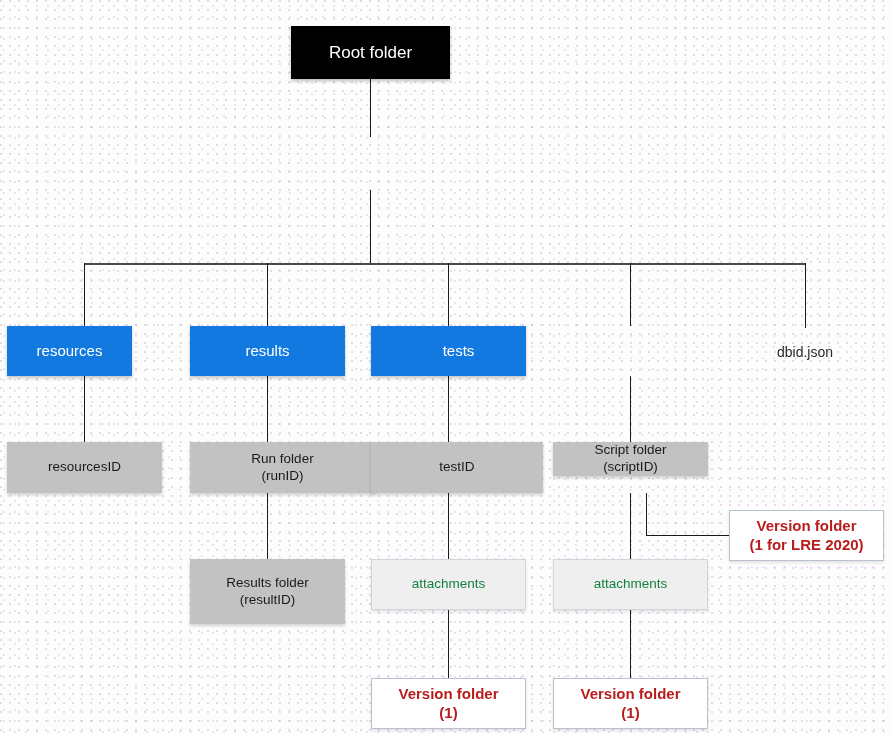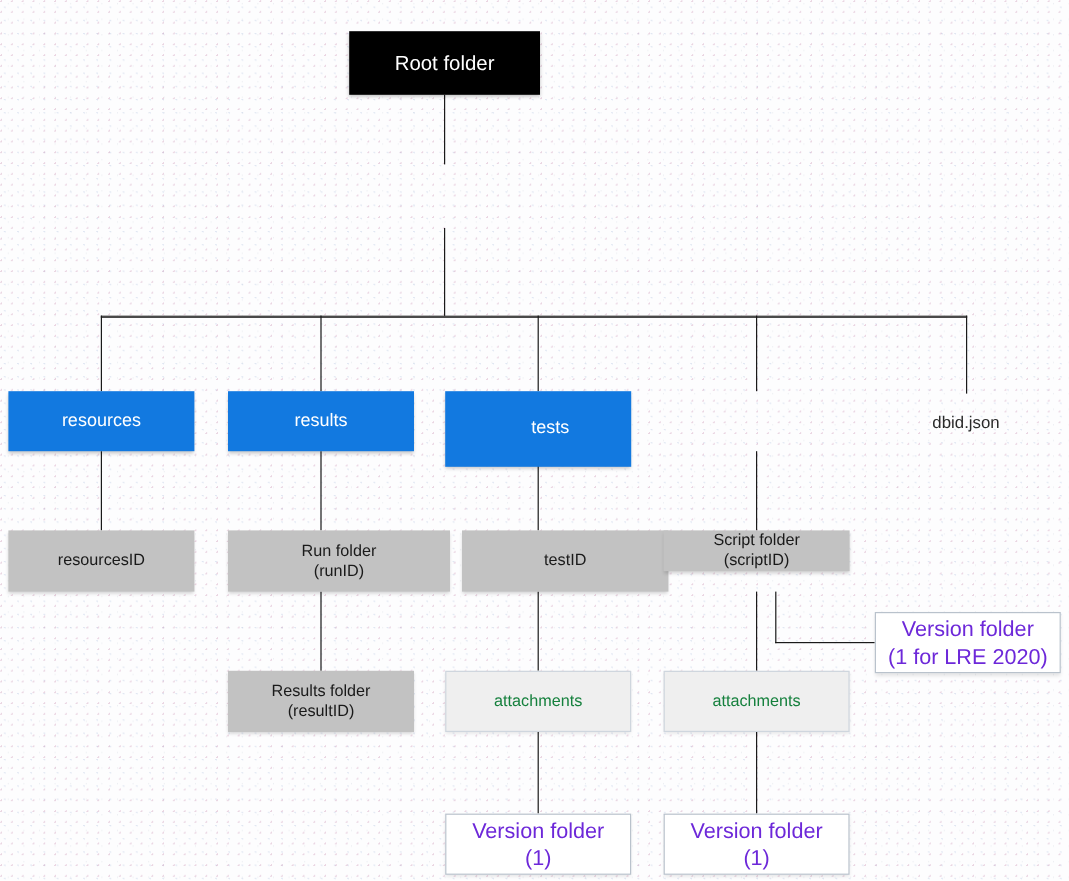--- a/index.html
+++ b/index.html
@@ -76,24 +76,25 @@
   }
   .node.lightgray {
     background: #efefef;
     color: #15803d;
     font-size: 13.5px;
     border: 1px solid #cfd6de;
     box-shadow: 0 2px 3px rgba(0,0,0,0.10);
   }
   .node.white {
     background: #ffffff;
-    color: #6d28d9;
-    font-size: 18px;
+    color: #b91c1c;
+    font-size: 15px;
     border: 1px solid #b9c2cc;
     box-shadow: 0 2px 3px rgba(0,0,0,0.10);
+    font-weight: bold;
   }
 
   
   .plain-label {
     position: absolute;
     color: #2a2a2a;
     font-size: 14px;
     white-space: nowrap;
     text-align: center;
   }
@@ -131,61 +132,61 @@
 
   <div class="conn v" style="left:448px; top:610px; height:68px;"></div>
 
   <div class="conn v" style="left:630px; top:610px; height:68px;"></div>
 
   <div class="node black" style="left:291px; top:26px; width:159px; height:53px;">
     <span class="ln1">Root folder</span>
   </div>
 
 
-  <div class="node blue" style="left:7px; top:326px; width:155px; height:50px;">
+  <div class="node blue" style="left:7px; top:326px; width:125px; height:50px;">
     <span class="ln1">resources</span>
   </div>
 
   <div class="node blue" style="left:190px; top:326px; width:155px; height:50px;">
     <span class="ln1">results</span>
   </div>
 
-  <div class="node blue" style="left:371px; top:326px; width:155px; height:63px;padding-left:20px;">
+  <div class="node blue" style="left:371px; top:326px; width:155px; height:50px;padding-left:20px;">
     <span class="ln1">tests</span>
   </div>
 
 
   <div class="plain-label" style="left:727px; top:344px; width:156px;">
     <span>dbid.json</span>
   </div>
 
   <div class="node gray" style="left:7px; top:442px; width:155px; height:51px;">
     <span class="ln1">resourcesID</span>
   </div>
 
   <div class="node gray" style="left:190px; top:442px; width:185px; height:51px;">
     <span class="ln1">Run folder</span>
     <span class="ln2">(runID)</span>
   </div>
 
-  <div class="node gray" style="left:371px; top:442px; width:172px; height:51px;margin-left:14px;">
+  <div class="node gray" style="left:371px; top:442px; width:172px; height:51px;">
     <span class="ln1">testID</span>
   </div>
 
   <div class="node gray" style="left:553px; top:442px; width:155px; height:34px;">
     <span class="ln1">Script folder</span>
     <span class="ln2">(scriptID)</span>
   </div>
 
   <div class="node white" style="left:729px; top:510px; width:155px; height:51px;">
     <span class="ln1">Version folder</span>
     <span class="ln2">(1 for LRE 2020)</span>
   </div>
 
-  <div class="node gray" style="left:190px; top:559px; width:155px; height:51px;">
+  <div class="node gray" style="left:190px; top:559px; width:155px; height:65px;">
     <span class="ln1">Results folder</span>
     <span class="ln2">(resultID)</span>
   </div>
 
   <div class="node lightgray" style="left:371px; top:559px; width:155px; height:51px;">
     <span class="ln1">attachments</span>
   </div>
 
   <div class="node lightgray" style="left:553px; top:559px; width:155px; height:51px;">
     <span class="ln1">attachments</span>

